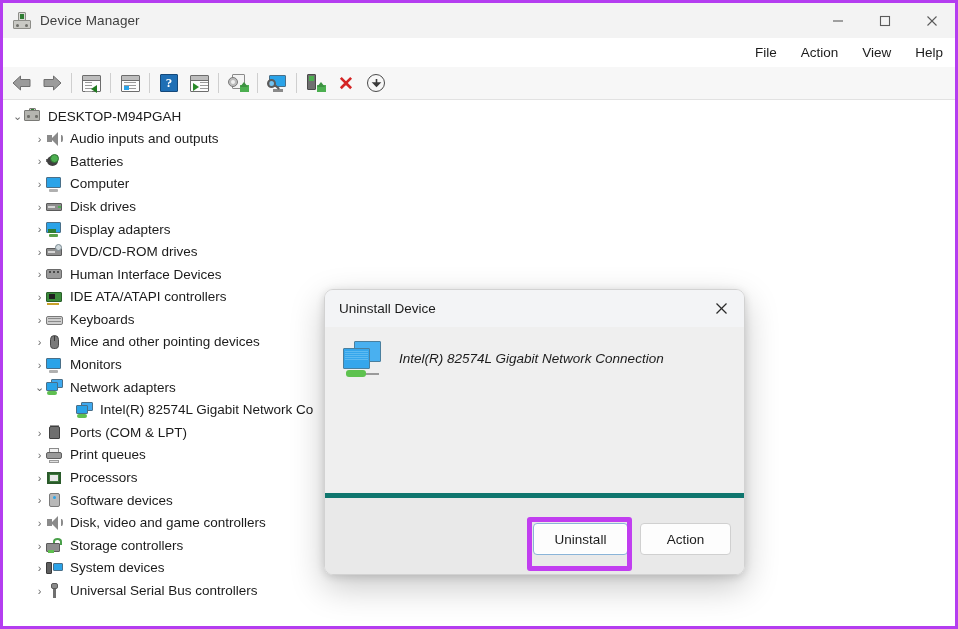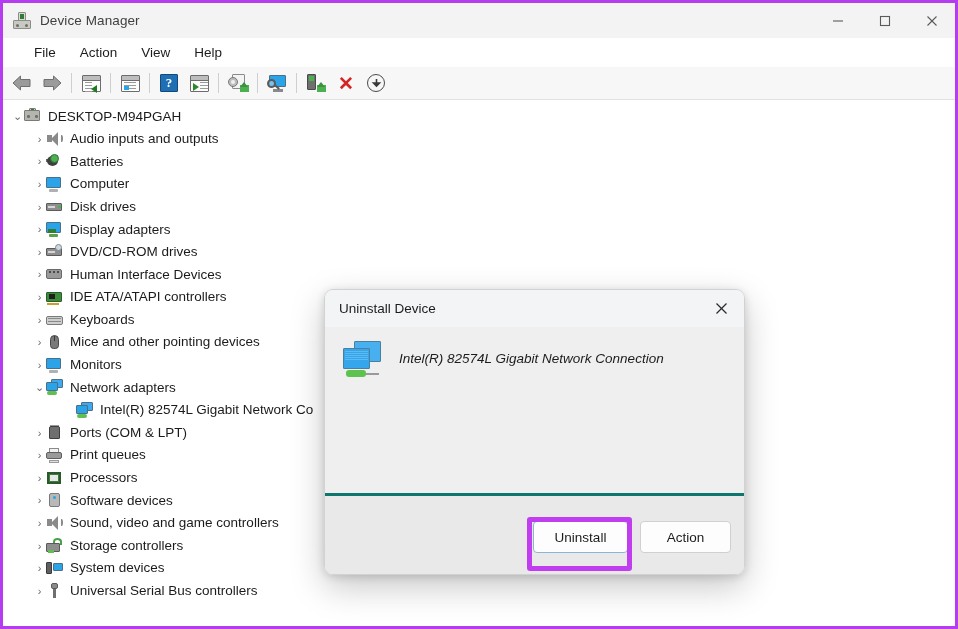--- a/index.html
+++ b/index.html
@@ -84,21 +84,22 @@
   .win-btn svg { display: block; }
 
   
   #menu-bar {
     position: absolute;
     left: 0; top: 35px;
     width: 952px; height: 29px;
     background: #ffffff;
     display: flex;
     align-items: center;
-    padding-left: 19px;
+    padding-left: 9px;
+    justify-content: flex-end;
   }
   .menu-item {
     font-size: 13.5px;
     color: #1c1c1c;
     padding: 3px 12px;
     white-space: nowrap;
   }
 
   
   #toolbar {
@@ -335,21 +336,21 @@
     position: absolute;
     left: 16px; top: 103px;
     font-size: 13.5px;
     color: #1c1c1c;
   }
   #dlg-footer {
     position: absolute;
     left: 0; right: 0; bottom: 0;
     height: 81px;
     background: #e9e9e9;
-    border-top: 3px solid #0f766e;
+    border-top: 5px solid #0f766e;
   }
   .dlg-btn {
     position: absolute;
     height: 32px;
     background: #fdfdfd;
     border: 1px solid #d0d0d0;
     border-radius: 4px;
     font-size: 13.5px;
     color: #1c1c1c;
     display: flex; align-items: center; justify-content: center;
@@ -702,21 +703,21 @@
         <span class="tree-label">Software devices</span>
       </div>
 
       <div class="tree-row" style="padding-left:30px">
         <span class="chev">›</span>
         <span class="tree-ico">
             <span class="spk-body"></span>
             <span class="spk-cone"></span>
             <span class="spk-wave"></span>
           </span>
-        <span class="tree-label">Sound, video and game controllers</span>
+        <span class="tree-label">Disk, video and game controllers</span>
       </div>
 
       <div class="tree-row" style="padding-left:30px">
         <span class="chev">›</span>
         <span class="tree-ico">
             <span class="stor-cbl"></span>
             <span class="stor-body"></span>
             <span class="stor-grn"></span>
           </span>
         <span class="tree-label">Storage controllers</span>

